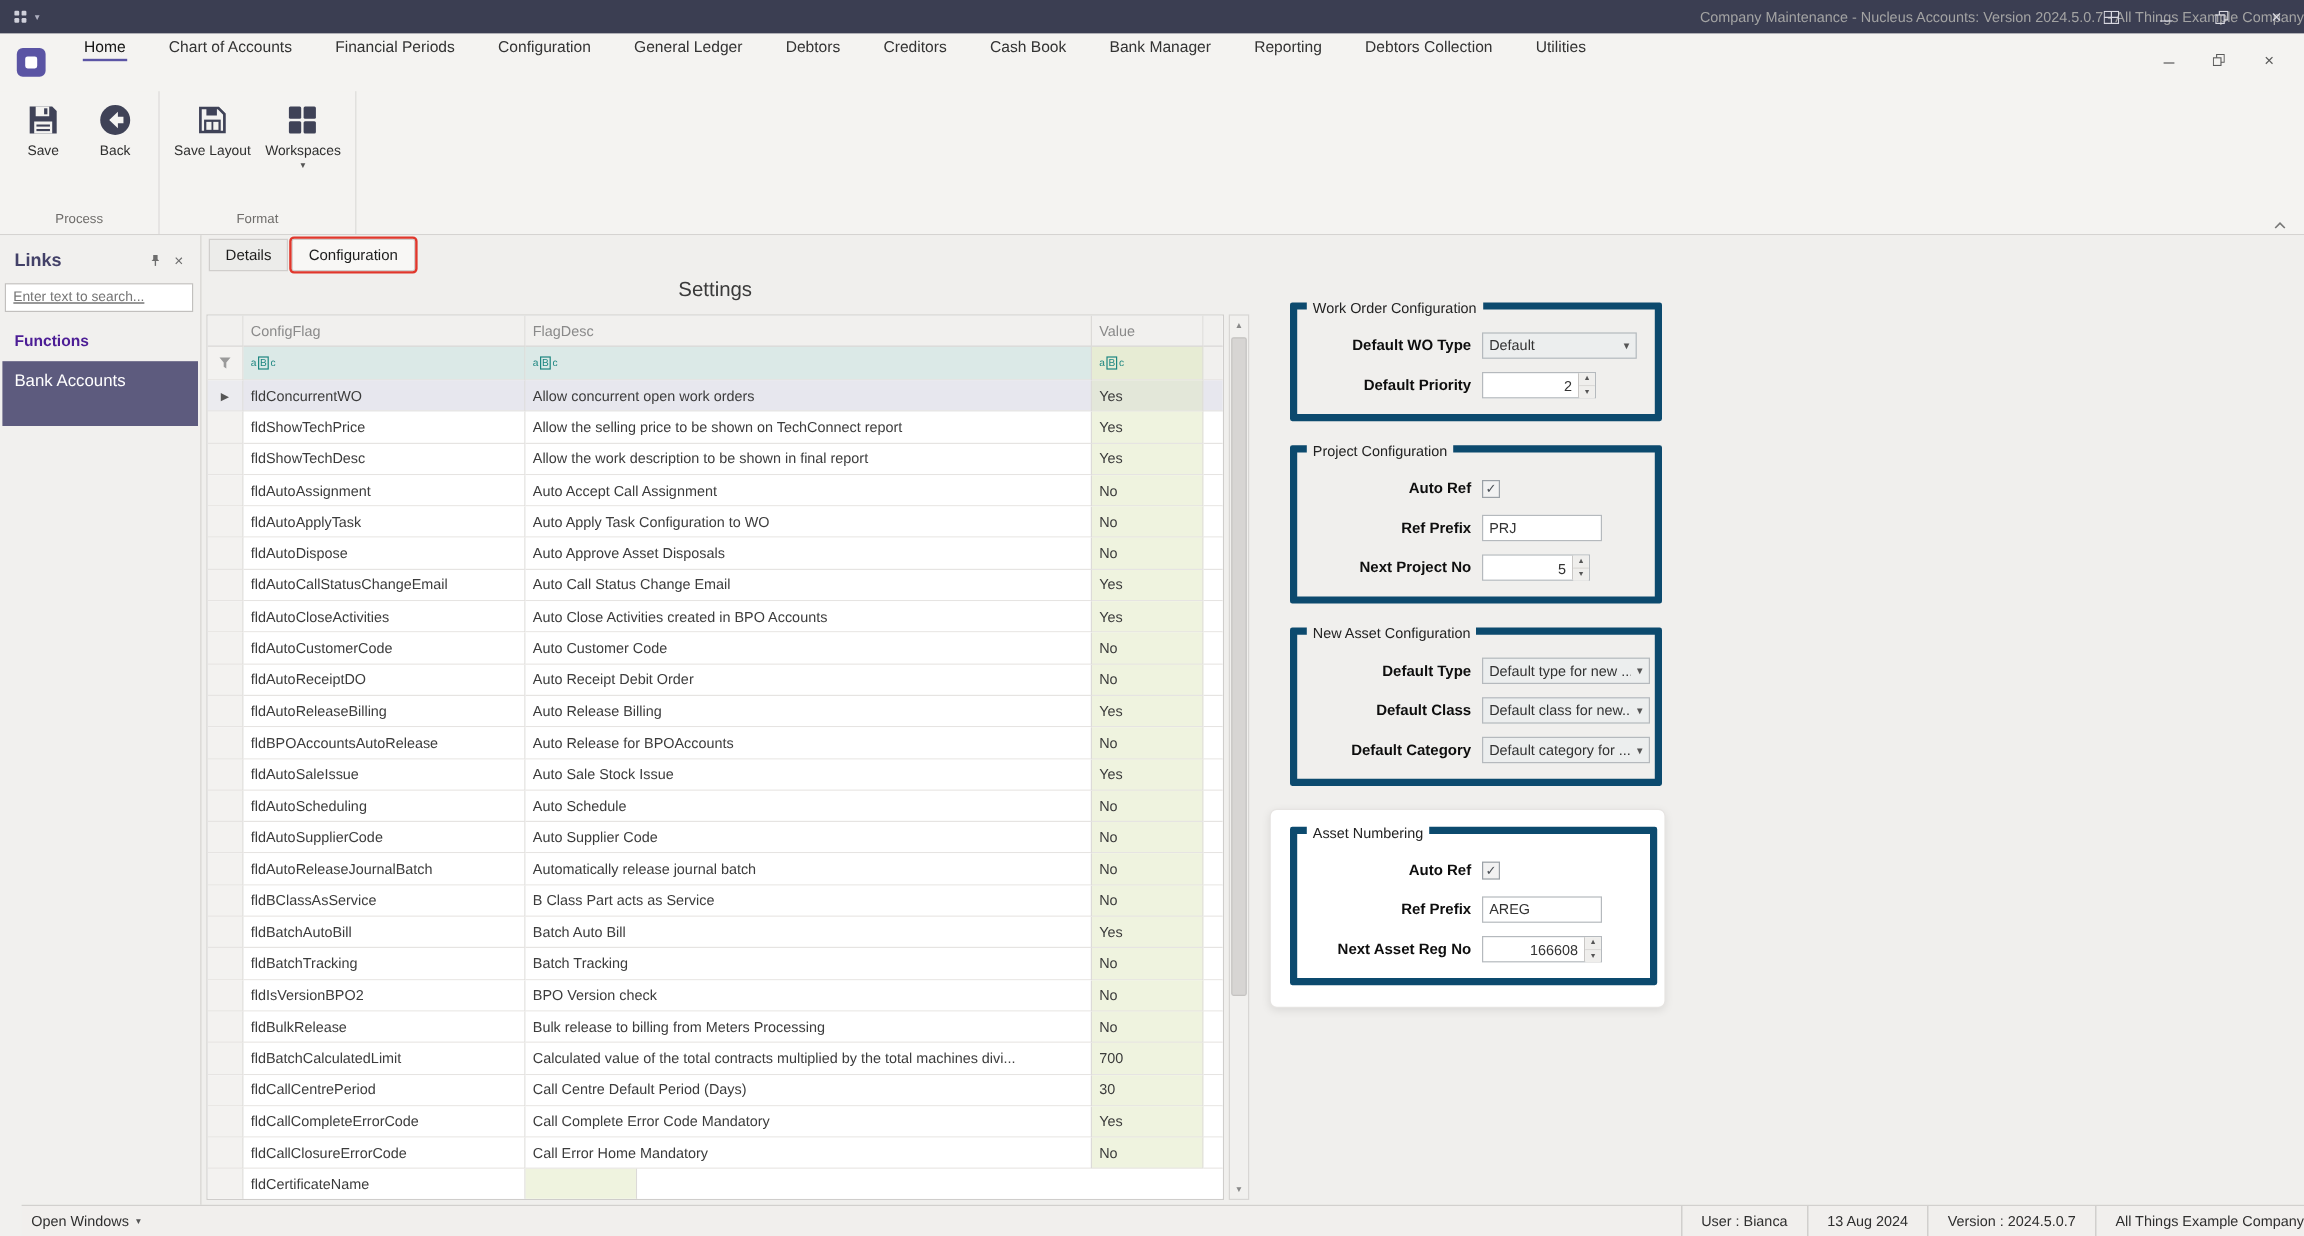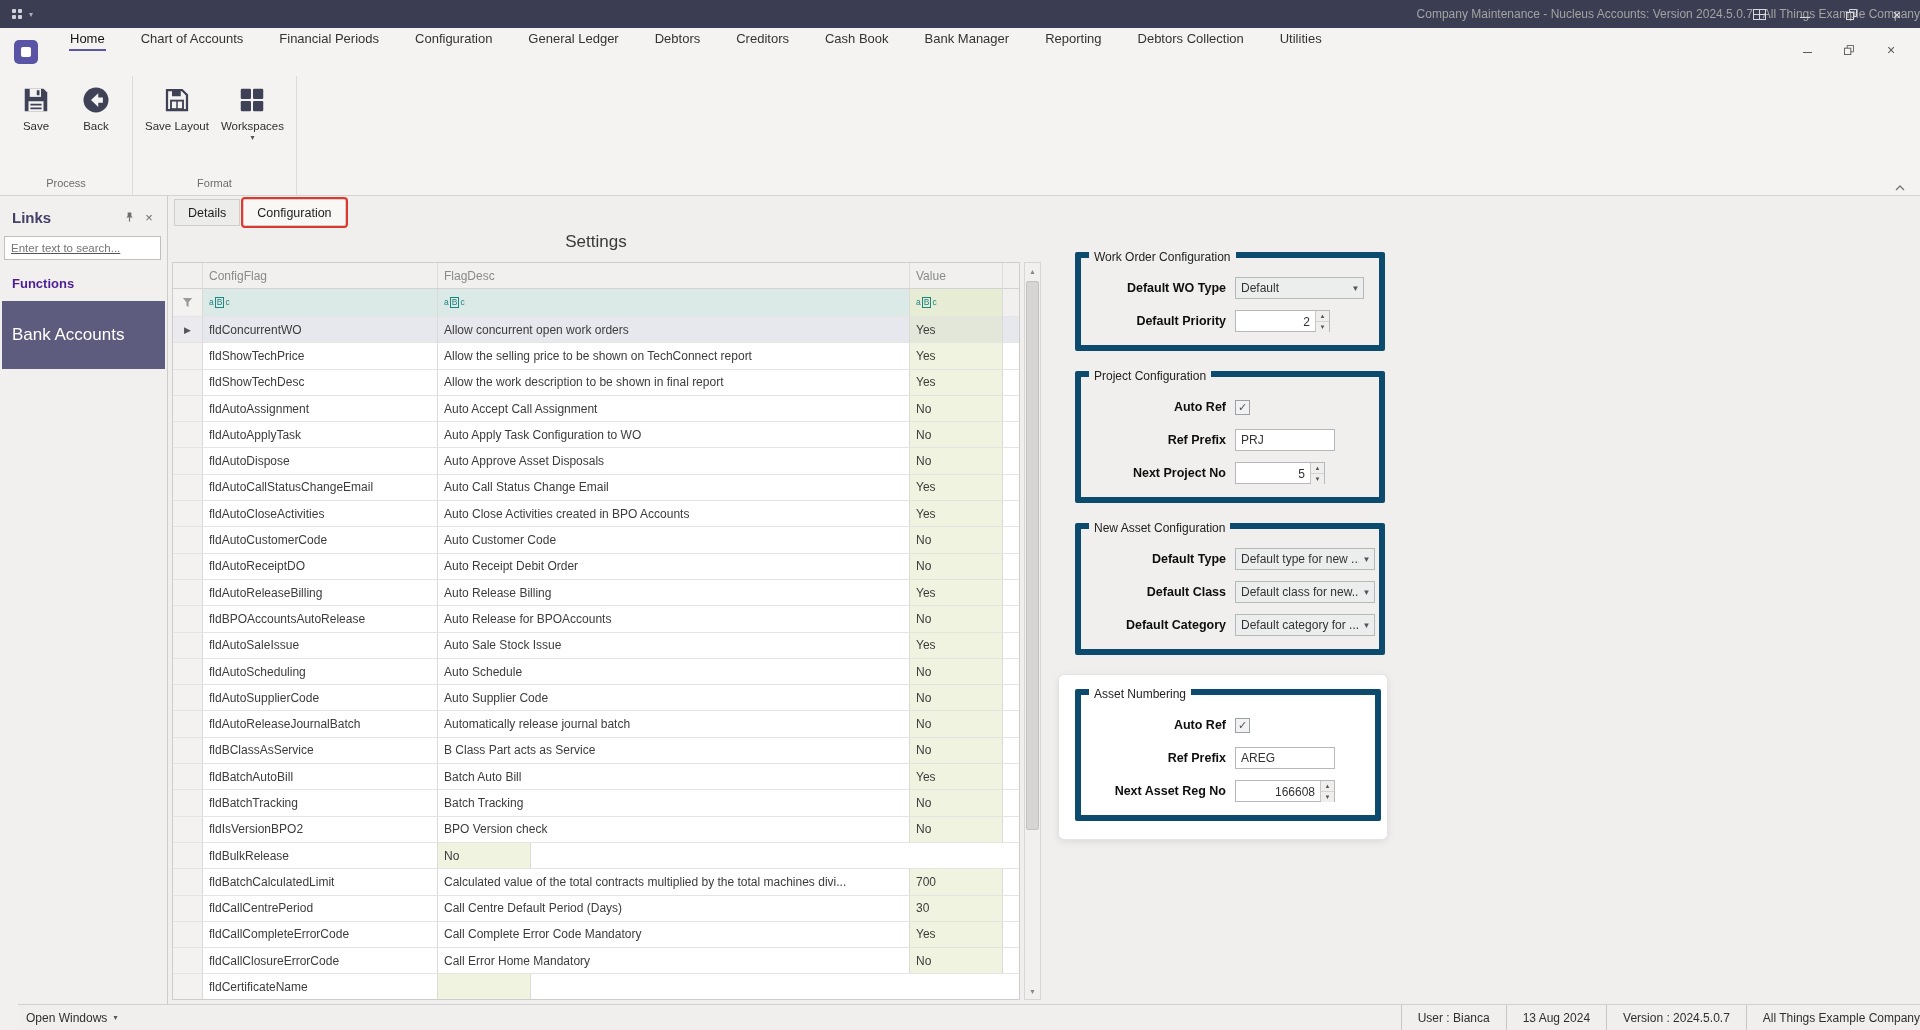--- a/index.html
+++ b/index.html
@@ -50,21 +50,21 @@
   
   .links-panel { position:absolute; left:0; top:0; bottom:0; width:168px; background:#f1f0ee; border-right:1px solid #cfcdcb; }
   .links-header { margin:12px 8px 0 12px; display:flex; align-items:center; }
   .links-title { font-size:15px; font-weight:bold; color:#434168; flex:1; }
   .lh-icon { width:20px; height:18px; display:flex; align-items:center; justify-content:center; color:#6d6d6d; }
   .lh-icon.close { font-size:13px; }
   .search-box { margin:10px 6px 0 4px; height:24px; background:#fff; border:1px solid #c2c0be; display:flex; align-items:center; }
   .search-box input { flex:1; border:0; outline:0; height:100%; padding:16px 6px; font-size:11.5px; font-family:inherit; color:#555; background:transparent;text-decoration:underline; }
   .search-icon-wrap { width:20px; display:flex; justify-content:center; }
   .functions-label { margin:16px 10px 10px 12px; font-size:13px; font-weight:bold; color:#4c1d95; }
-  .link-item { margin:0 2px; padding:24px 10px; font-size:17px; min-height:54px; cursor:default; }
+  .link-item { margin:0 2px; padding:8px 10px; font-size:14px; min-height:54px; cursor:default; }
   .link-item.selected { background:#5d5b7e; color:#ffffff; }
 
   
   .content { position:absolute; left:168px; right:0; top:0; bottom:0; background:#f0efed; }
   .dtabs { position:absolute; top:3px; left:6px; height:27px; display:flex; gap:3px; }
   .dtab { padding:0 13px; display:flex; align-items:center; font-size:12.5px; color:#1d1d1d; background:#ececea; border:1px solid #d0cecc; cursor:default; }
   .dtab.active { background:#f8f7f5; }
   .dtab.highlighted { outline:2px solid #e0372c; outline-offset:0px; border-radius:2px; }
   .settings-title { position:absolute; top:36px; left:4px; width:848px; text-align:center; font-size:17px; color:#3a3a3a; }
 
@@ -495,20 +495,21 @@
             <div class="grow">
               <div class="gc c0"></div>
               <div class="gc c1">fldIsVersionBPO2</div>
               <div class="gc c2">BPO Version check</div>
               <div class="gc c3 valcell">No</div>
               <div class="gc c4"></div>
             </div>
             <div class="grow">
               <div class="gc c0"></div>
               <div class="gc c1">fldBulkRelease</div>
+              <div class="gc c2">Bulk release to billing from Meters Processing</div>
               <div class="gc c3 valcell">No</div>
               <div class="gc c4"></div>
             </div>
             <div class="grow">
               <div class="gc c0"></div>
               <div class="gc c1">fldBatchCalculatedLimit</div>
               <div class="gc c2">Calculated value of the total contracts multiplied by the total machines divi...</div>
               <div class="gc c3 valcell">700</div>
               <div class="gc c4"></div>
             </div>

